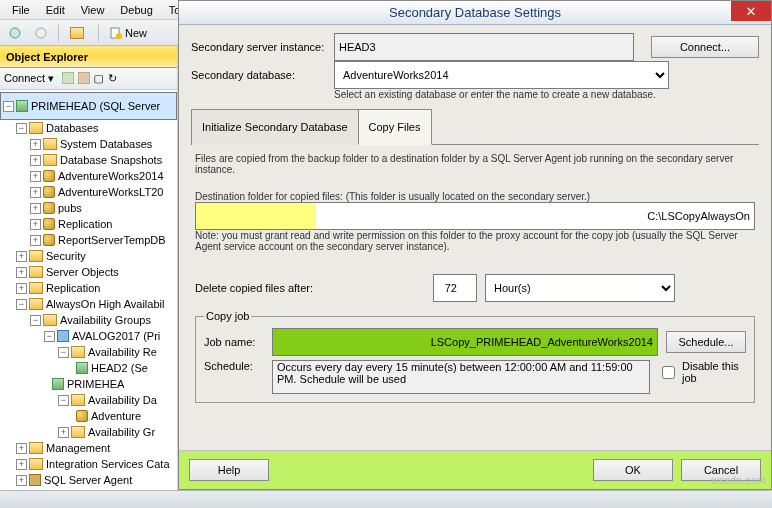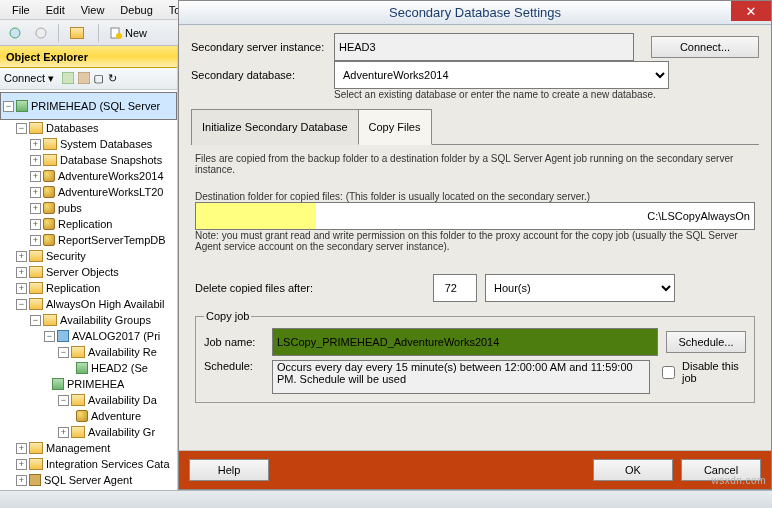--- a/index.html
+++ b/index.html
@@ -31,21 +31,21 @@
   .txt,.sel{height:28px;border:1px solid #7a7a7a;background:#fff;padding:0 4px;font-size:11px;}
   .btn{height:22px;min-width:80px;padding:0 10px;background:linear-gradient(#f7f7f7,#e3e3e3);border:1px solid #8a8a8a;font-size:11px;}
   .hint{font-size:10px;color:#333;}
   .tabs{display:flex;margin-top:8px;border-bottom:1px solid #8a8a8a;gap:0;}
   .tab{padding:11px 10px;border:1px solid #8a8a8a;border-bottom:none;background:#e7e5e0;position:relative;top:1px;margin-right:-1px;}
   .tab.active{background:#f7f5f0;border-bottom:1px solid #f7f5f0;}
   .tabcontent{border:0 solid #8a8a8a;border-top:none;background:transparent;flex:1;padding:8px 4px;display:flex;flex-direction:column;gap:8px;}
   .full{flex:1;}
   fieldset{border:1px solid #9a9a9a;margin:0;padding:6px 8px 8px;}
   legend{font-size:11px;padding:0 2px;}
-  .dlg-foot{display:flex;gap:8px;padding:8px 10px;justify-content:center;border-top:1px solid #c0c0c0;background:#c2410c;}
+  .dlg-foot{display:flex;gap:8px;padding:8px 10px;justify-content:center;border-top:1px solid #c0c0c0;background:#bef264;}
   .dlg-foot .left{margin-right:auto;}
   .chk{display:flex;align-items:center;gap:4px;}
   .watermark{position:absolute;right:6px;bottom:22px;font-size:10px;color:#b8b8b8;letter-spacing:.5px;}
 </style>
 </head>
 <body>
 
 <div class="menubar">
   <span>File</span>
   <span>Edit</span>
@@ -250,21 +250,21 @@
       <div class="row" style="margin-top:14px">
         <span style="width:230px">Delete copied files after:</span>
         <input type="number" class="txt" style="width: 44px; text-align: right;" value="72">
         <select class="sel" style="width:190px"><option>Hour(s)</option></select>
       </div>
 
       <fieldset>
         <legend>Copy job</legend>
         <div class="row">
           <span style="width:60px">Job name:</span>
-          <input class="txt" style="flex: 1 1 0%; background: #4d7c0f;" readonly="" value="LSCopy_PRIMEHEAD_AdventureWorks2014">
+          <input class="txt" style="flex: 1 1 0%; background: #84cc16; text-align: right;" readonly="" value="LSCopy_PRIMEHEAD_AdventureWorks2014">
           <button class="btn" style="width:76px">Schedule...</button>
         </div>
         <div class="row" style="margin-top:4px;align-items:flex-start">
           <span style="width:60px">Schedule:</span>
           <div class="txt" style="flex:1;height:34px;background:#f0f0f0;overflow:hidden">Occurs every day every 15 minute(s) between 12:00:00 AM and 11:59:00 PM. Schedule will be used</div>
           <label class="chk" style="width:88px">
               <input type="checkbox" style=""> 
               <span>Disable this job</span>
             </label>
         </div>

